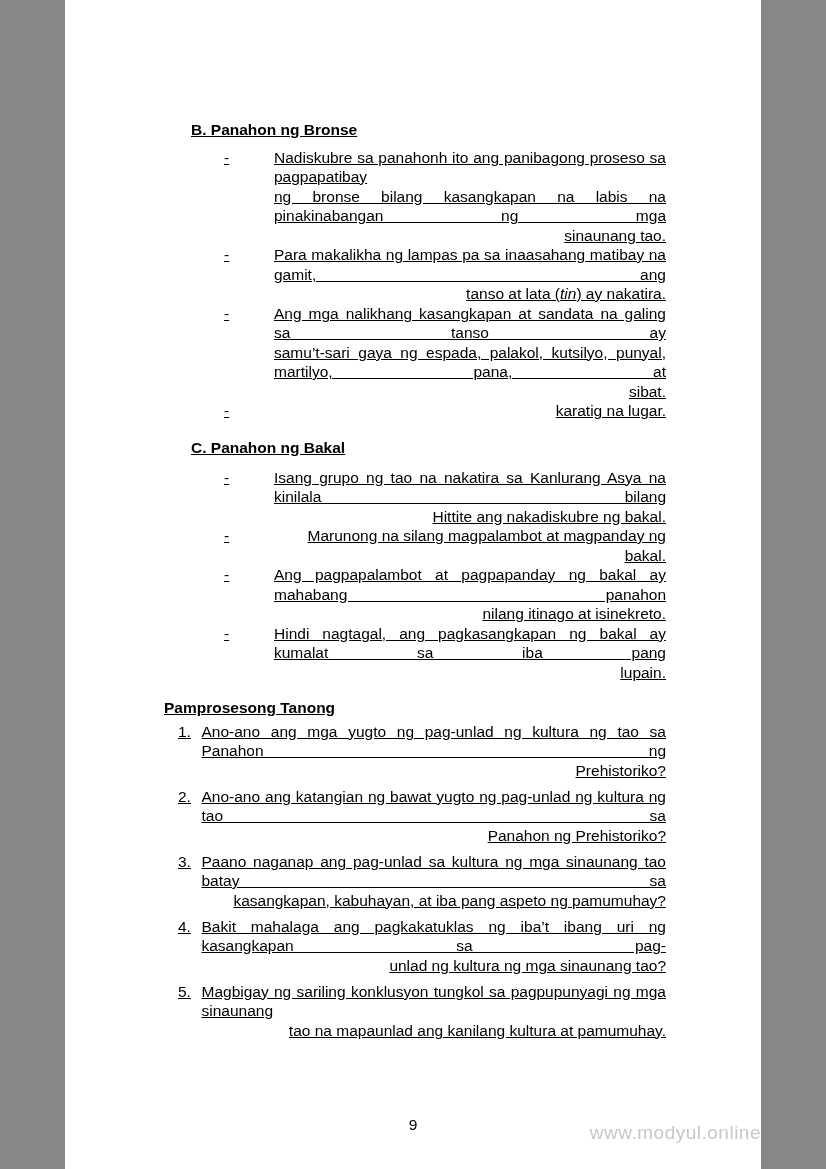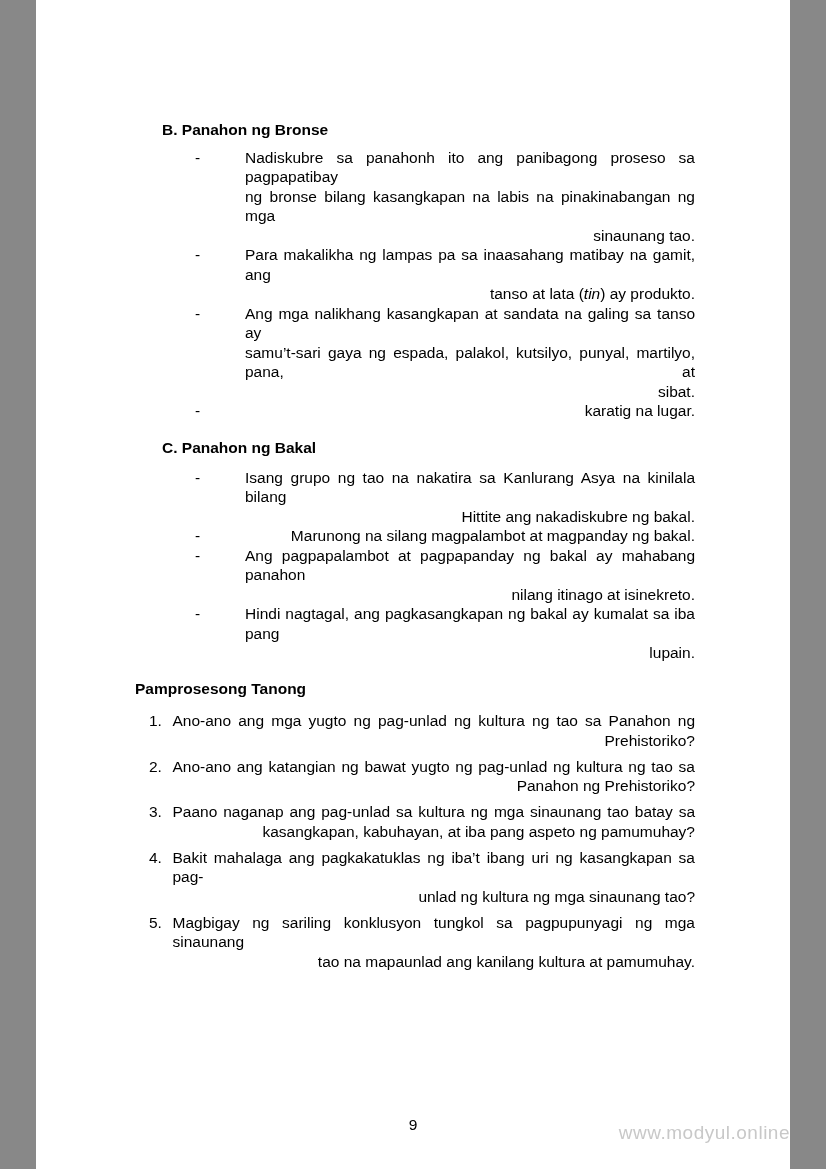--- a/index.html
+++ b/index.html
@@ -1,37 +1,38 @@
 <!DOCTYPE html>
 <html><head>
 <meta charset="utf-8">
 <style>
   html, body { margin: 0; padding: 0; background: #888; }
   .page {
     position: relative;
-    width: 754px;
+    width: 696px;
     height: 1169px;
     margin: 0 auto;
     background: #ffffff;
     box-sizing: border-box;
     padding-top: 120px;
     overflow: hidden;
     font-family: "Liberation Sans", "DejaVu Sans", sans-serif;
     font-size: 15.5px;
     line-height: 19.5px;
     color: #000000;
+    text-decoration: underline;
   }
   h3.sec-heading {
     margin: 0 0 0 126px;
     font-size: 15.5px;
     line-height: 19.5px;
     font-weight: bold;
   }
   h3#heading-c { margin-top: 17px; }
-  h3#heading-q { margin: 16px 0 13px 99px; }
+  h3#heading-q { margin: 16px 0 4px 99px; }
   ul.dash-list {
     list-style: none;
     margin: 8px 95px 0 0;
     padding: 0 0 0 159px;
   }
   ul.dash-list.second { margin-top: 10.5px; }
   ul.dash-list li { display: flex; }
   .marker { width: 14px; flex: none; }
   .btext { flex: 1; min-width: 0; margin-left: 36px; }
   .jline { text-align: justify; text-align-last: justify; }
@@ -78,21 +79,21 @@
       <div class="btext">
         <div class="jline">Nadiskubre sa panahonh ito ang panibagong proseso sa pagpapatibay</div>
         <div class="jline">ng bronse bilang kasangkapan na labis na pinakinabangan ng mga</div>
         <div class="lline">sinaunang tao.</div>
       </div>
     </li>
     <li>
       <span class="marker">-</span>
       <div class="btext">
         <div class="jline">Para makalikha ng lampas pa sa inaasahang matibay na gamit, ang</div>
-        <div class="lline"><span>tanso at lata (</span><span class="it">tin</span><span>) ay produkto.</span></div>
+        <div class="lline"><span>tanso at lata (</span><span class="it">tin</span><span>) ay nakatira.</span></div>
       </div>
     </li>
     <li>
       <span class="marker">-</span>
       <div class="btext">
         <div class="jline">Ang mga nalikhang kasangkapan at sandata na galing sa tanso ay</div>
         <div class="jline">samu’t-sari gaya ng espada, palakol, kutsilyo, punyal, martilyo, pana, at</div>
         <div class="lline">sibat.</div>
       </div>
     </li>

